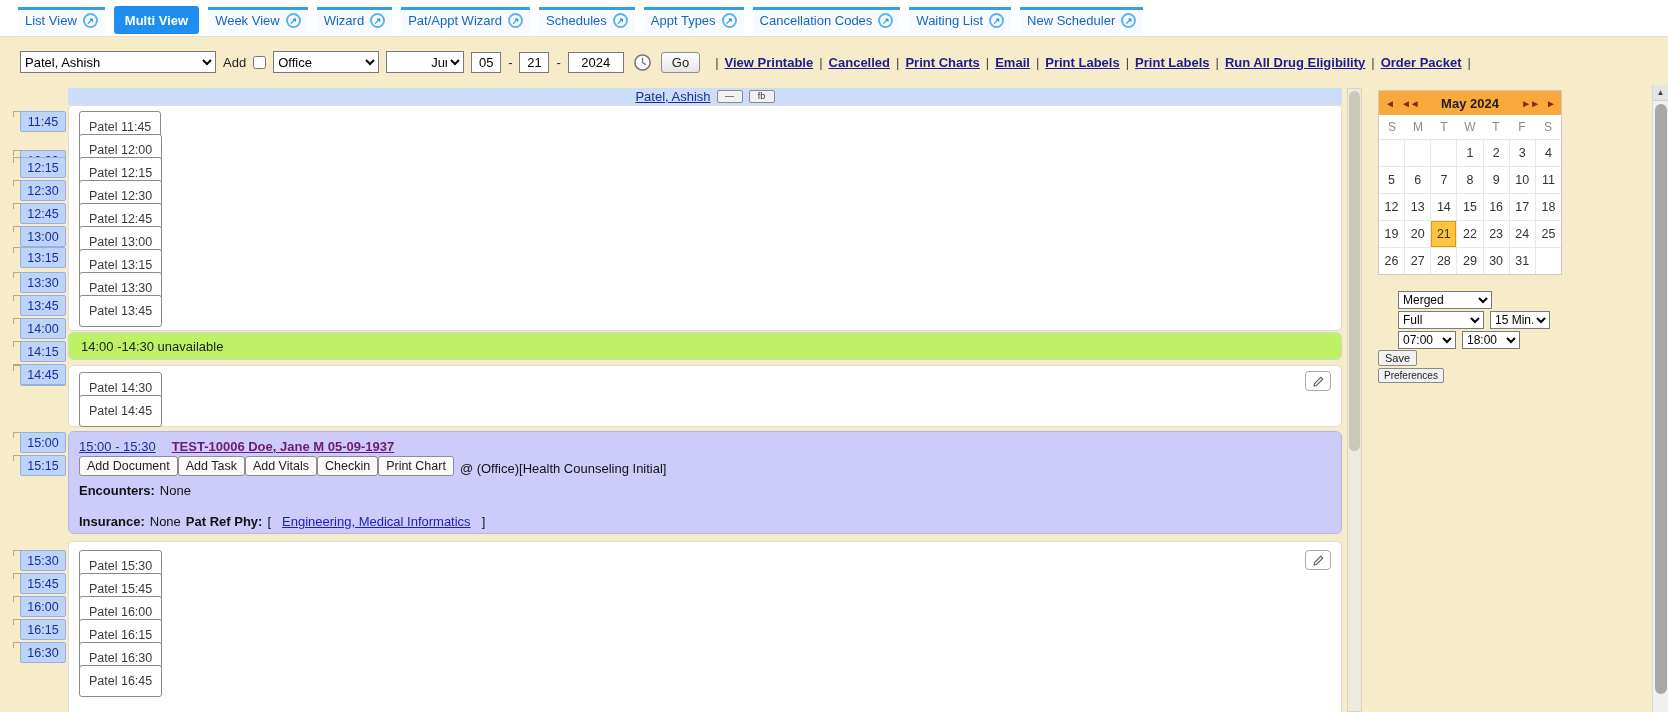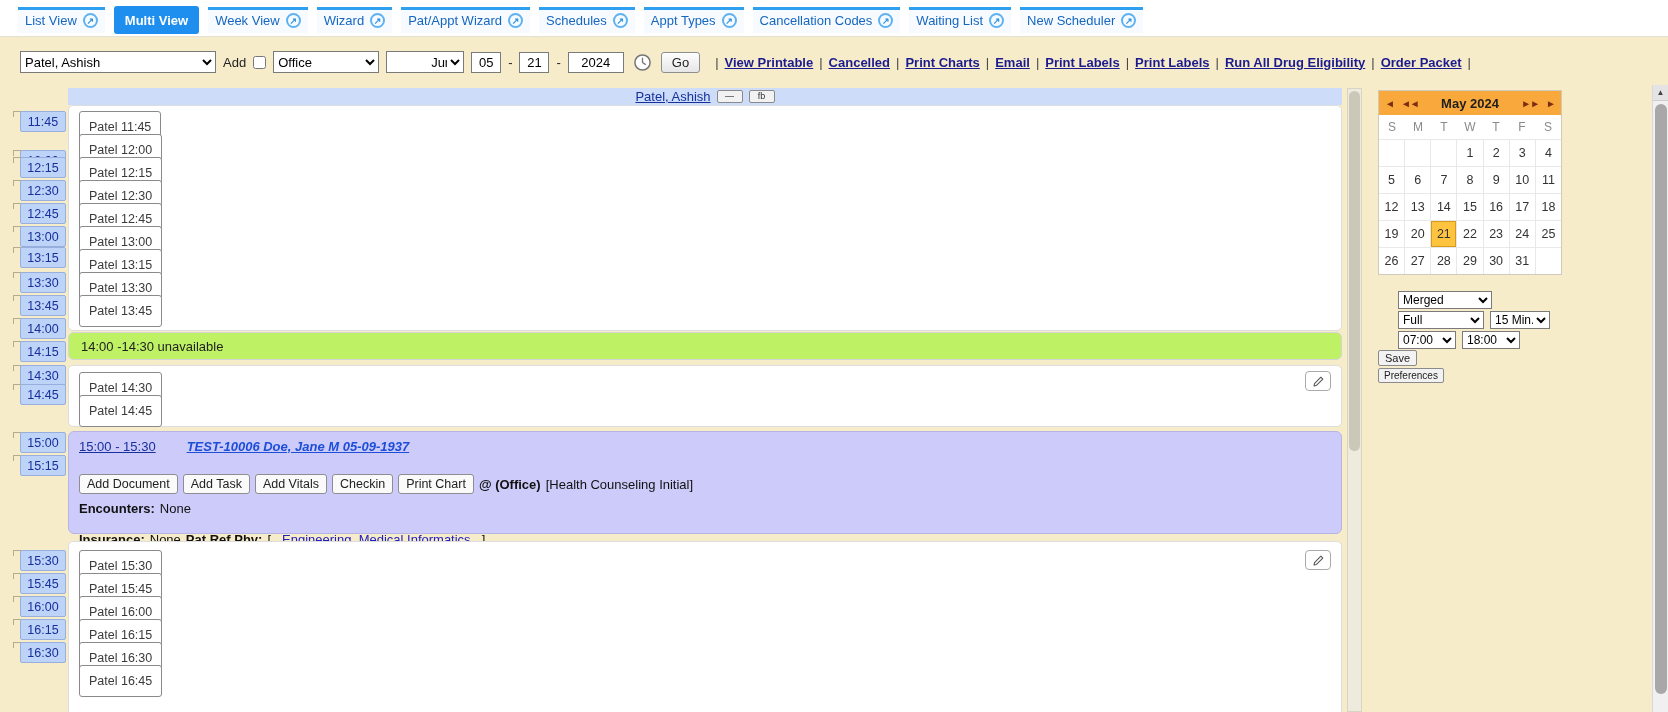--- a/index.html
+++ b/index.html
@@ -32,26 +32,26 @@
   .mini-btn{height:13px;min-width:26px;font-size:9px;line-height:9px;padding:0 4px;background:#f2f2f2;border:1px solid #8a8a8a;border-radius:2px;cursor:pointer;font-family:inherit;color:#333;}
   .tcell{position:absolute;left:20px;width:46px;height:21px;background:#bed3f8;border:1px solid #98aedd;border-radius:2px;color:#17309c;font-size:12.5px;display:flex;align-items:center;justify-content:center;cursor:pointer;}
   .tcell::before{content:"";position:absolute;left:-8px;top:-1px;width:7px;height:5px;border-left:1px solid #b3ab8f;border-top:1px solid #b3ab8f;}
   .panel{position:absolute;left:68px;width:1274px;background:#fff;border:1px solid #ddd;border-radius:5px;}
   .slot{position:absolute;left:10px;height:32px;padding:0 9px;font-family:inherit;font-size:12.5px;color:#3a3a3a;background:#fff;border:1px solid #8a8a8a;border-radius:3px;cursor:pointer;white-space:nowrap;}
   .unavail{position:absolute;left:68px;top:332px;width:1274px;height:28px;background:#bef264;border:1px solid #d4d4d4;border-radius:6px;display:flex;align-items:center;padding-left:12px;font-size:13px;color:#222;}
   .edit-btn{position:absolute;right:10px;width:26px;height:20px;background:#fff;border:1px solid #aaa;border-radius:4px;cursor:pointer;display:flex;align-items:center;justify-content:center;padding:0;}
 
   
   .appt{position:absolute;left:68px;top:431px;width:1274px;height:103px;background:#cccbfa;border:1px solid #b6b5e6;border-radius:6px;padding:7px 10px;font-size:13px;color:#111;}
-  .appt .l1{display:flex;gap:31px;margin-bottom:20px;align-items:center;}
+  .appt .l1{display:flex;gap:16px;margin-bottom:2px;align-items:center;}
   .appt-time{color:#17309c;text-decoration:underline;cursor:pointer;}
-  .appt-patient{color:#1d4ed8;font-weight:bold;text-decoration:underline;cursor:pointer;font-style:italic;}
-  .appt .l2{display:flex;align-items:center;gap:5px;margin-bottom:7px;}
+  .appt-patient{color:#701a75;font-weight:bold;text-decoration:underline;cursor:pointer;}
+  .appt .l2{display:flex;align-items:flex-end;margin-bottom:7px;}
   .appt .btn.small{padding:2px 7px;font-size:12.5px;background:#fafafa;}
-  .appt-loc{font-weight:bold;}
+  .appt-loc{margin-left:6px;}
   .appt-type{}
   .appt .l3,.appt .l4{display:flex;gap:5px;margin-bottom:4px;align-items:center;}
   .ref-link{color:#2020c0;text-decoration:underline;cursor:pointer;margin:12px 6px;}
 
   
   .minical{position:absolute;left:1378px;top:90px;width:184px;background:#fff;border:1px solid #cfcabb;}
   .mc-header{height:24px;background:#f9a93c;display:flex;align-items:center;padding:0 6px;gap:7px;}
   .mc-arrow{color:#7c2d12;font-size:10px;cursor:pointer;letter-spacing:-1px;}
   .mc-title{flex:1;text-align:center;font-size:13px;font-weight:bold;color:#1e1e1e;}
   .mc-dow{display:grid;grid-template-columns:repeat(7,1fr);height:24px;}
@@ -166,21 +166,21 @@
 <div class="tcell" style="top:157px">12:15</div>
 <div class="tcell" style="top:180px">12:30</div>
 <div class="tcell" style="top:203px">12:45</div>
 <div class="tcell" style="top:226px">13:00</div>
 <div class="tcell" style="top:247px">13:15</div>
 <div class="tcell" style="top:272px">13:30</div>
 <div class="tcell" style="top:295px">13:45</div>
 <div class="tcell" style="top:318px">14:00</div>
 <div class="tcell" style="top:341px">14:15</div>
 <div class="tcell" style="top:365px">14:30</div>
-<div class="tcell" style="top:384px">14:45</div>
+<div class="tcell" style="top:364px">14:45</div>
 <div class="tcell" style="top:432px">15:00</div>
 <div class="tcell" style="top:455px">15:15</div>
 <div class="tcell" style="top:550px">15:30</div>
 <div class="tcell" style="top:573px">15:45</div>
 <div class="tcell" style="top:596px">16:00</div>
 <div class="tcell" style="top:619px">16:15</div>
 <div class="tcell" style="top:642px">16:30</div>
 
 <div class="panel" style="top:105px;height:226px">
   <button class="slot" style="top:5px">Patel 11:45</button>

